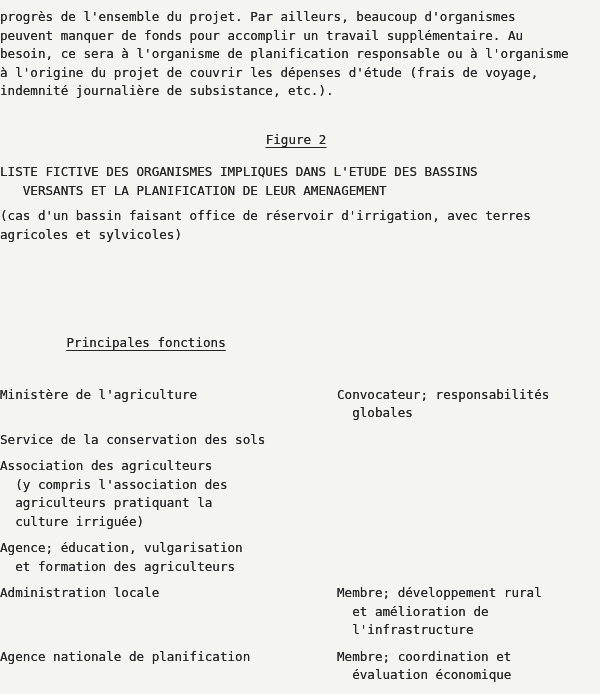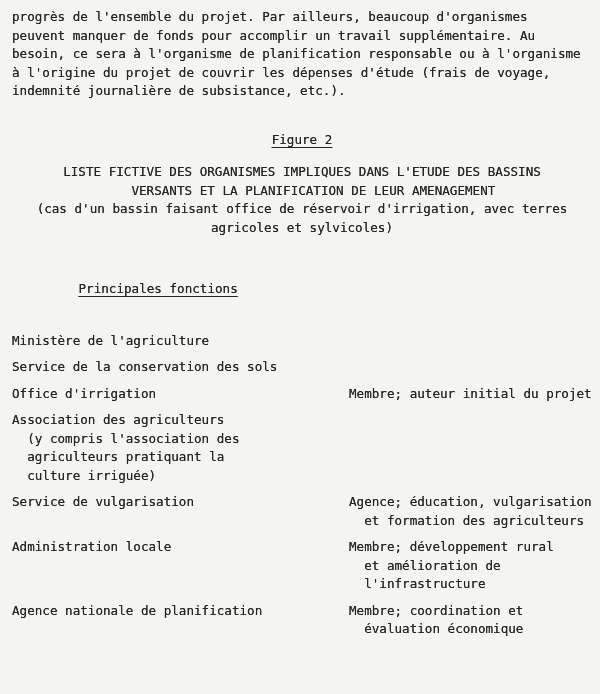--- a/index.html
+++ b/index.html
@@ -14,42 +14,42 @@
     font-family: "DejaVu Sans Mono", "Liberation Mono", monospace;
     font-size: 12.6px;
     line-height: 18.5px;
     text-shadow: 0 0 0.6px rgba(30,30,30,0.75);
     overflow: hidden;
   }
   .page {
     box-sizing: border-box;
     width: 600px;
     height: 694px;
-    padding: 8px 8px 0 12px;
+    padding: 8px 8px 0 0;
     overflow: hidden;
   }
   .para {
     margin: 0;
     white-space: pre;
   }
   .fig-label-wrap {
     text-align: center;
     margin-top: 30px;
   }
   .underline {
     text-decoration: underline;
     text-underline-offset: 3px;
+    margin-top: 47px;
   }
   .fig-title {
-    text-align: center;
     white-space: pre;
     margin-top: 14px;
   }
   .note {
-    text-align: center;
+    margin-top: 7px;
   }
   .grid {
     display: grid;
     grid-template-columns: 337px 1fr;
   }
   .cell {
     white-space: pre;
   }
   .headers {
     margin-top: 24px;
@@ -83,41 +83,38 @@
 agricoles et sylvicoles)</p>
 
   <div class="grid headers">
     <div class="cell">
       <span class="underline col-h2">Principales fonctions</span>
     </div>
   </div>
 
   <div class="grid row">
     <div class="cell">Ministère de l'agriculture</div>
+    <div class="cell">Convocateur; responsabilités
+  globales</div>
   </div>
 
 
   <div class="grid row">
     <div class="cell">Service de la conservation des sols</div>
   </div>
 
-  <div class="grid row">
-    <div class="cell">Office d'irrigation</div>
-    <div class="cell">Membre; auteur initial du projet</div>
-  </div>
 
   <div class="grid row">
     <div class="cell">Association des agriculteurs
   (y compris l'association des
   agriculteurs pratiquant la
   culture irriguée)</div>
   </div>
 
   <div class="grid row">
-    <div class="cell">Service de vulgarisation</div>
     <div class="cell">Agence; éducation, vulgarisation
   et formation des agriculteurs</div>
   </div>
 
   <div class="grid row">
     <div class="cell">Administration locale</div>
     <div class="cell">Membre; développement rural
   et amélioration de
   l'infrastructure</div>
   </div>

